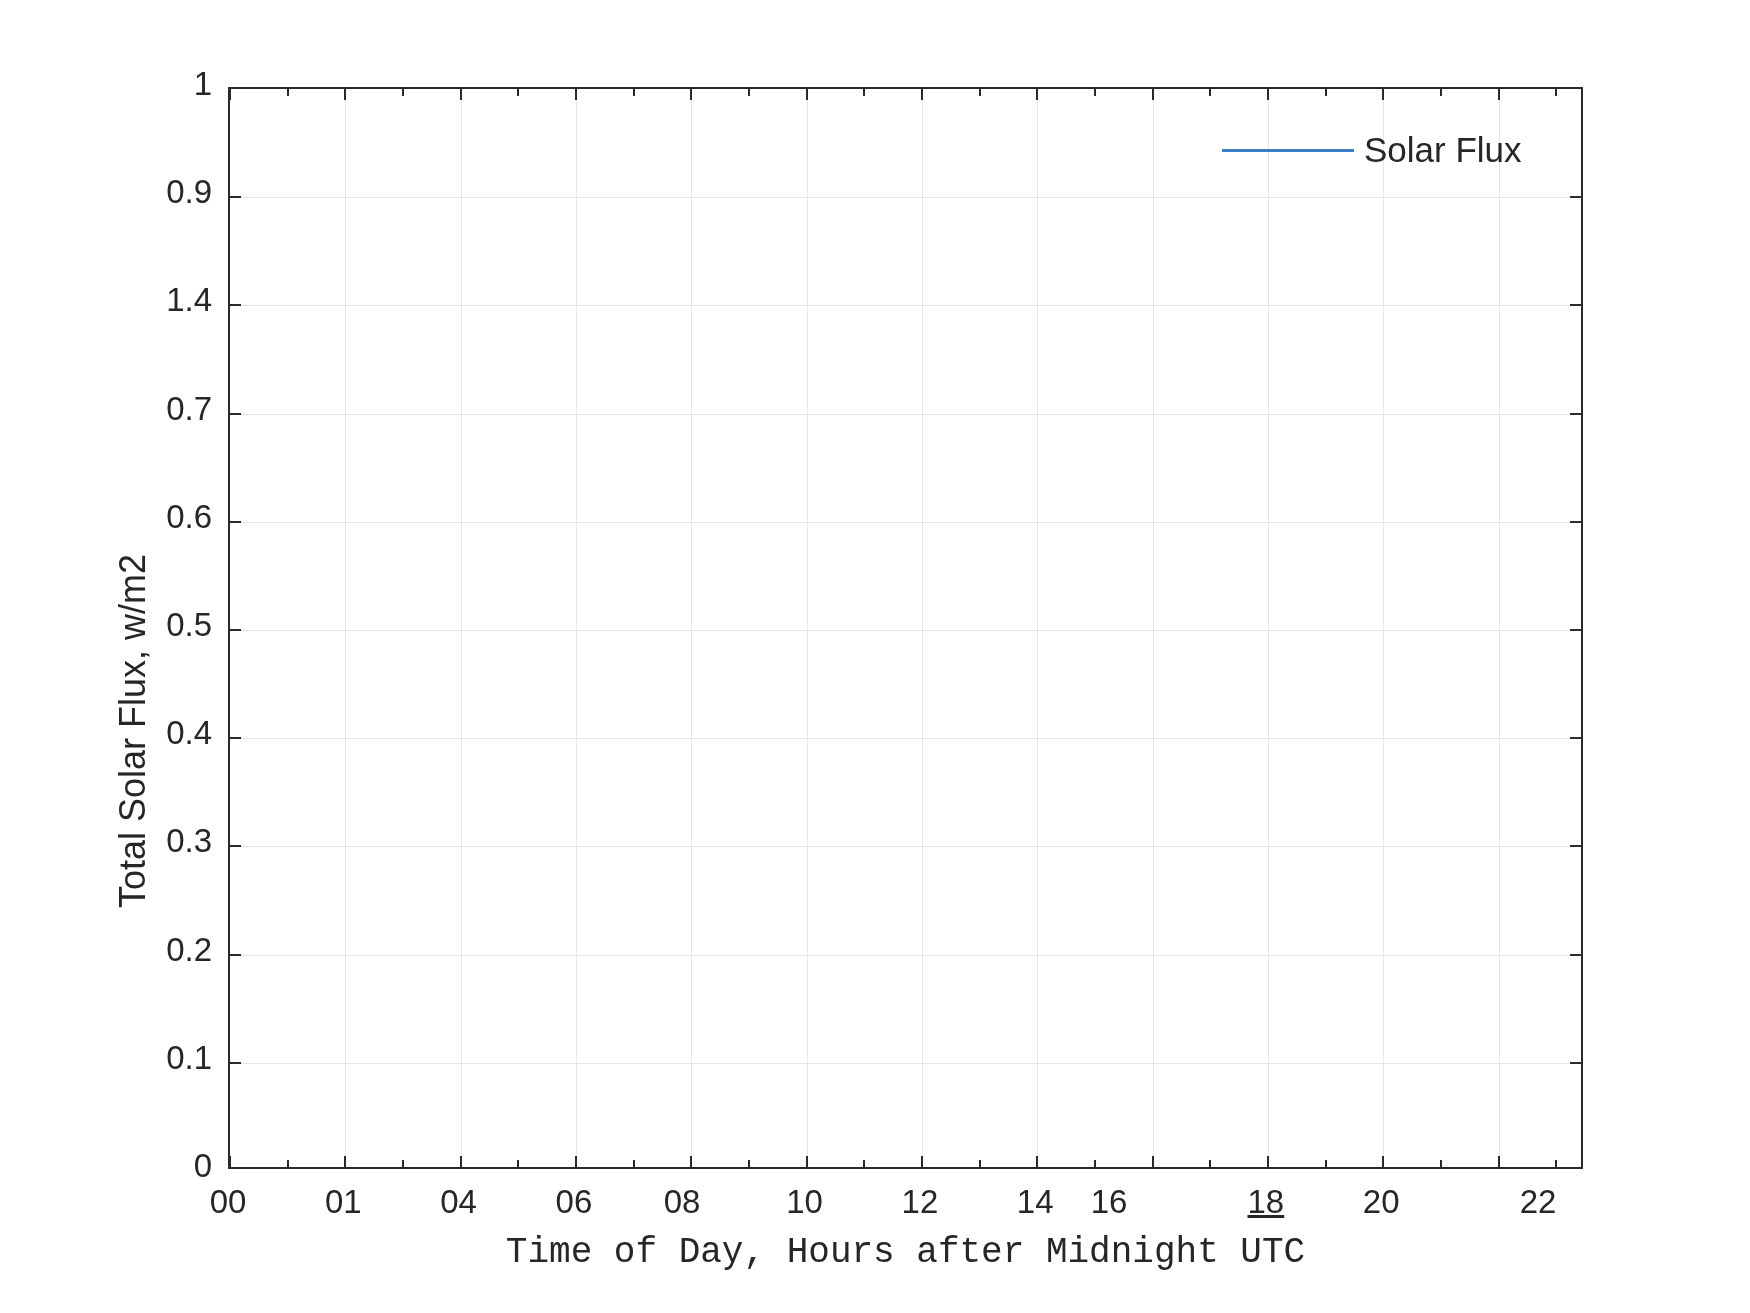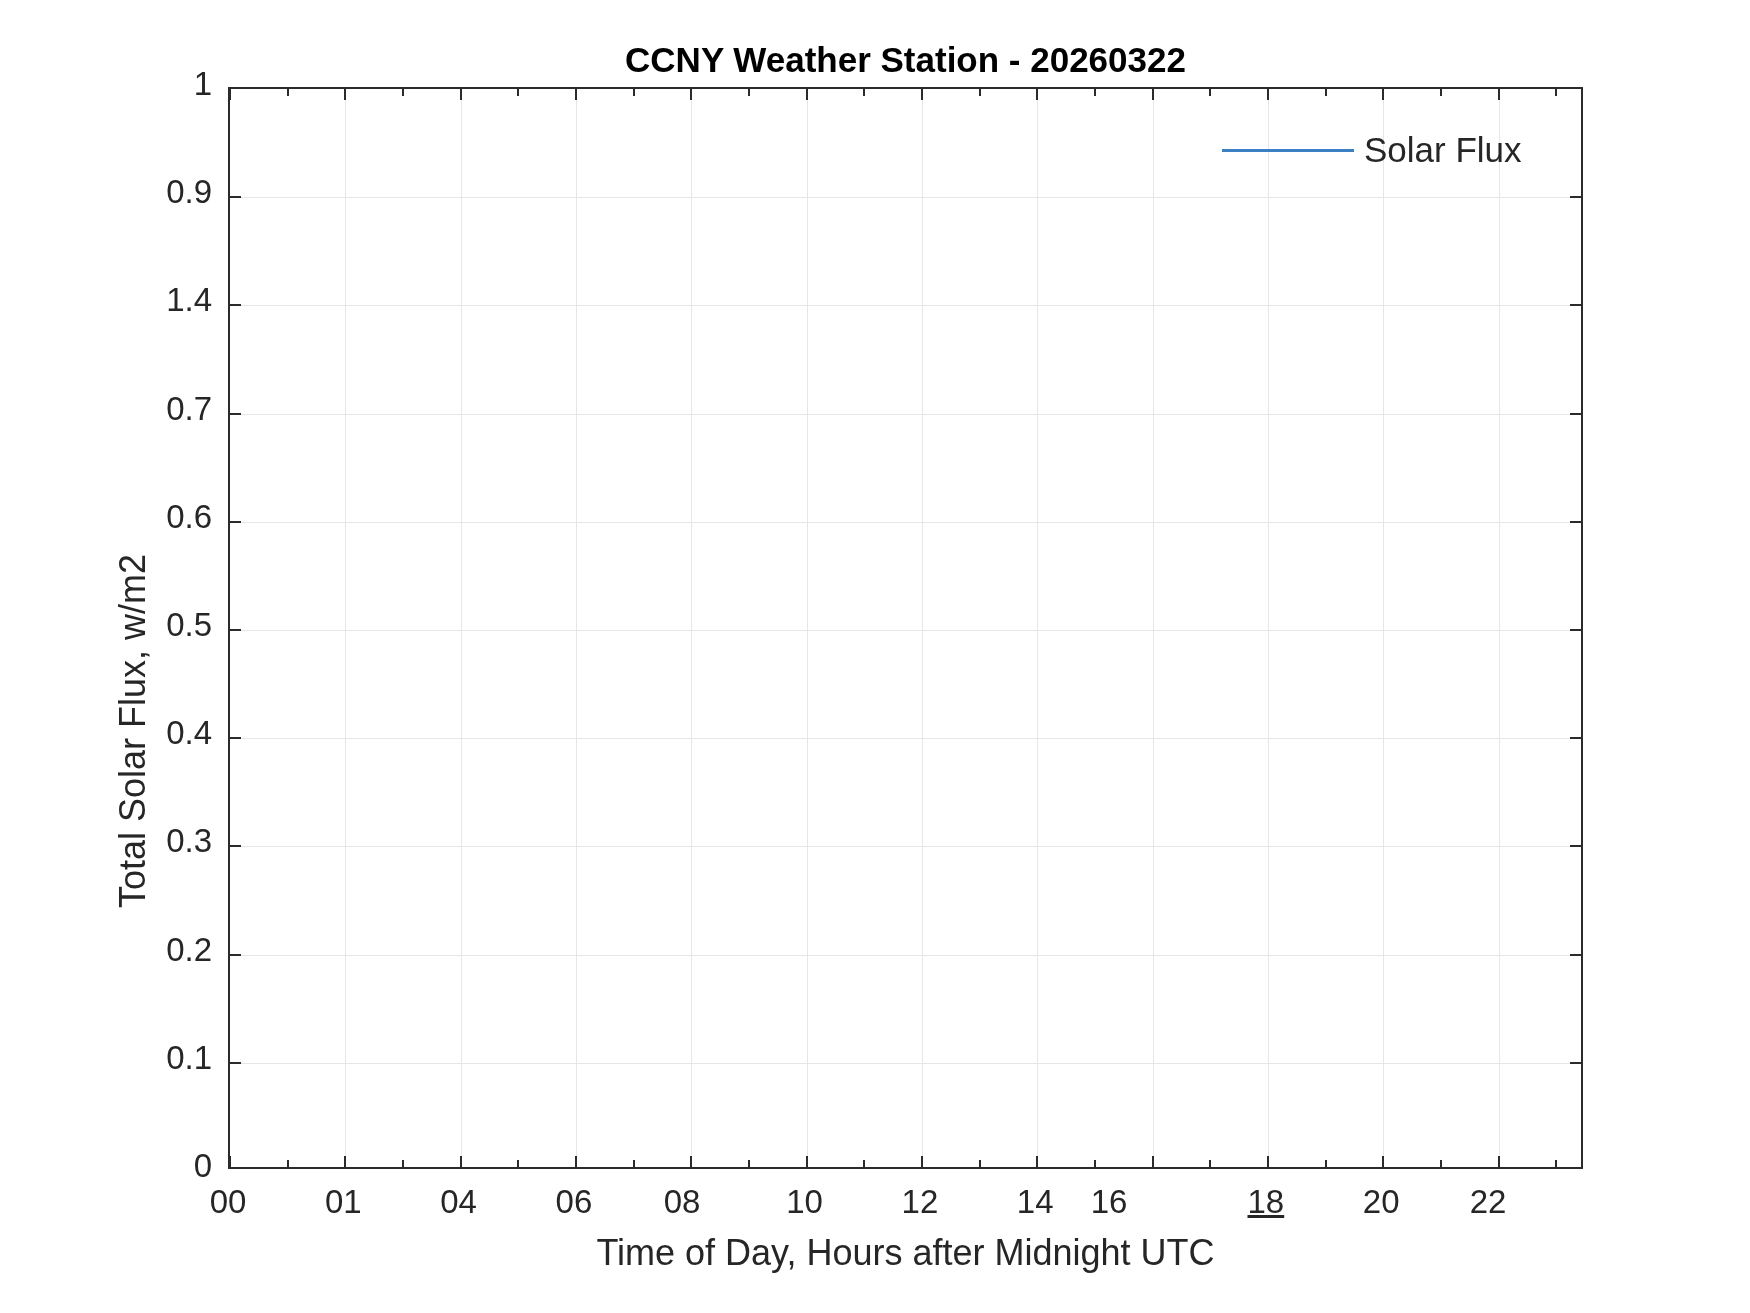--- a/index.html
+++ b/index.html
@@ -34,21 +34,21 @@
     width:120px;white-space:nowrap;
   }
   .yticklabel{
     position:absolute;font-size:33px;color:#262626;text-align:right;
     width:160px;white-space:nowrap;
   }
 
   
   #xlabel{
     position:absolute;left:228px;top:1232px;width:1355px;text-align:center;
-    font-size:36px;color:#262626;white-space:nowrap;
+    font-size:36px;color:#262626;white-space:nowrap;font-family:Liberation Mono, monospace;
   }
   #ylabel{
     position:absolute;font-size:36px;color:#262626;white-space:nowrap;
     transform:rotate(-90deg);transform-origin:left top;
     left:112px;top:908px;
   }
 
   
   #legend{
     position:absolute;left:1222px;top:124px;height:52px;
@@ -58,21 +58,20 @@
   #legend-label{font-size:35px;color:#262626;margin-left:10px;white-space:nowrap;}
 
   
   #series-layer{position:absolute;left:0;top:0;width:100%;height:100%;pointer-events:none;}
 </style>
 </head>
 <body>
 
 <div id="fig">
 
-  <div id="title">CCNY Weather Station - 20260322</div>
 
   <div id="plotbox">
     <div id="gridlayer">
         <div class="vgrid" style="left: 115.319px;"></div>
         <div class="vgrid" style="left: 230.638px;"></div>
         <div class="vgrid" style="left: 345.957px;"></div>
         <div class="vgrid" style="left: 461.277px;"></div>
         <div class="vgrid" style="left: 576.596px;"></div>
         <div class="vgrid" style="left: 691.915px;"></div>
         <div class="vgrid" style="left: 807.234px;"></div>
@@ -170,21 +169,21 @@
       <div class="xticklabel" style="left: 283.319px; top: 1183px;">01</div>
       <div class="xticklabel" style="left: 398.638px; top: 1183px;">04</div>
       <div class="xticklabel" style="left: 513.957px; top: 1183px;">06</div>
       <div class="xticklabel" style="left: 622px; top: 1183px;">08</div>
       <div class="xticklabel" style="left: 744.596px; top: 1183px;">10</div>
       <div class="xticklabel" style="left: 859.915px; top: 1183px;">12</div>
       <div class="xticklabel" style="left: 975.234px; top: 1183px;">14</div>
       <div class="xticklabel" style="left: 1049px; top: 1183px;">16</div>
       <div class="xticklabel" style="left: 1205.87px; top: 1183px; text-decoration: underline;">18</div>
       <div class="xticklabel" style="left: 1321.19px; top: 1183px;">20</div>
-      <div class="xticklabel" style="left: 1428px; top: 1183px;">22</div>
+      <div class="xticklabel" style="left: 1478px; top: 1183px;">22</div>
     </div>
   <div id="yticklabels">
       <div class="yticklabel" style="left: 52px; top: 1147px;">0</div>
       <div class="yticklabel" style="left: 52px; top: 1038.8px;">0.1</div>
       <div class="yticklabel" style="left: 52px; top: 930.6px;">0.2</div>
       <div class="yticklabel" style="left: 52px; top: 822.4px;">0.3</div>
       <div class="yticklabel" style="left: 52px; top: 714.2px;">0.4</div>
       <div class="yticklabel" style="left: 52px; top: 606px;">0.5</div>
       <div class="yticklabel" style="left: 52px; top: 497.8px;">0.6</div>
       <div class="yticklabel" style="left: 52px; top: 389.6px;">0.7</div>

